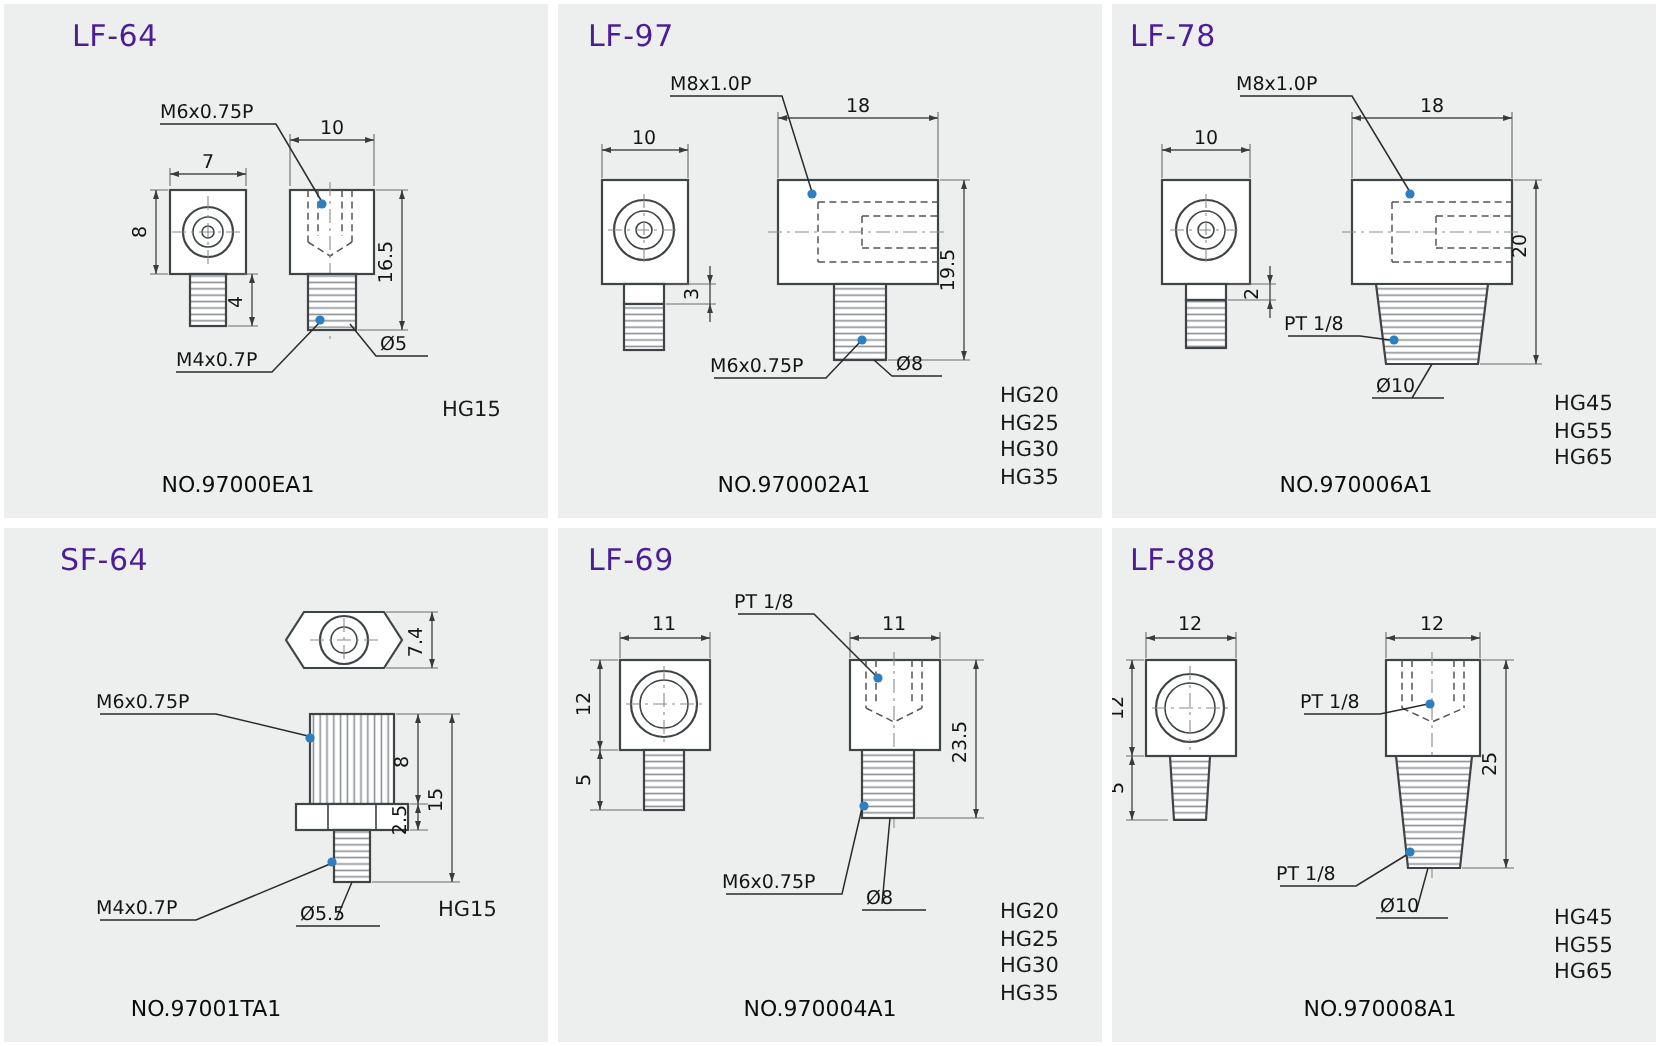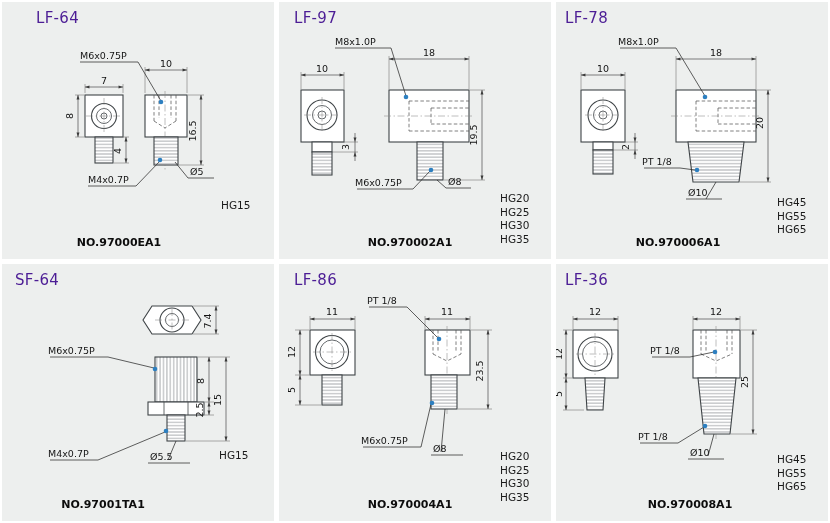--- a/index.html
+++ b/index.html
@@ -1,20 +1,20 @@
 <!DOCTYPE html>
 <html><head>
 <meta charset="utf-8">
 <style>
   html,body{margin:0;padding:0}
   body{width:830px;height:523px;background:#fff;font-family:"DejaVu Sans","Liberation Sans",sans-serif}
   .board{width:830px;height:523px;display:grid;grid-template-columns:repeat(3,272px);grid-template-rows:repeat(2,257px);gap:5px;padding:2px;box-sizing:border-box;background:#fff}
   .panel{position:relative;background:#edefee;overflow:hidden}
   .title{position:absolute;top:7px;font-size:15px;color:#4c1d95;letter-spacing:.3px}
-  .partno{position:absolute;bottom:10px;transform:translateX(-50%);font-size:11px;font-weight:bold;color:#0c0c0c;white-space:nowrap}
+  .partno{position:absolute;bottom:10px;transform:translateX(-50%);font-size:11px;font-weight:normal;color:#0c0c0c;white-space:nowrap}
   .hg{position:absolute;font-size:10.5px;color:#1a1a1a;line-height:13.5px}
   svg.draw{position:absolute;left:0;top:0}
   .sh{fill:#fff;stroke:#3f4447;stroke-width:1.1}
   .thin{fill:none;stroke:#3f4447;stroke-width:.8}
   .thr{fill:url(#pThread);stroke:#3f4447;stroke-width:1.1}
   .vth{fill:url(#pVert);stroke:#3f4447;stroke-width:1.1}
   .diml{stroke:#4c4c4c;stroke-width:.7;fill:none}
   .ext{stroke:#6a6a6a;stroke-width:.55;fill:none}
   .dash{stroke:#555;stroke-width:.75;fill:none;stroke-dasharray:3.5 2.2}
   .cl{stroke:#8a8a8a;stroke-width:.55;fill:none;stroke-dasharray:7 2.5 1.5 2.5}
@@ -134,21 +134,21 @@
         <text x="169" y="183">Ø8</text>
       </g>
     </svg>
     <div class="title" style="left:15px">LF-97</div>
     <div class="hg" style="left:221px;top:190px">
       <div>HG20</div>
       <div>HG25</div>
       <div>HG30</div>
       <div>HG35</div>
     </div>
-    <div class="partno" style="left:131px">NO.970002A1</div>
+    <div class="partno" style="left:118px">NO.970002A1</div>
   </div>
 
   <div class="panel">
     <svg class="draw" width="272" height="257" viewBox="0 0 272 257">
       <g>
         <rect class="sh" x="25" y="88" width="44" height="52"></rect>
         <circle class="sh" cx="47" cy="113" r="15"></circle>
         <circle class="thin" cx="47" cy="113" r="9.5"></circle>
         <circle class="thin" cx="47" cy="113" r="4"></circle>
         <path class="cl" d="M47,95 V131 M29,113 H65"></path>
@@ -223,21 +223,21 @@
       <g>
         <text transform="rotate(-90 209 57)" x="209" y="57" text-anchor="middle">7.4</text>
         <text transform="rotate(-90 202 117)" x="202" y="117" text-anchor="middle">8</text>
         <text transform="rotate(-90 201 146)" x="201" y="146" text-anchor="middle">2.5</text>
         <text transform="rotate(-90 219 136)" x="219" y="136" text-anchor="middle">15</text>
         <text x="46" y="90">M6x0.75P</text>
         <text x="46" y="193">M4x0.7P</text>
         <text x="148" y="196">Ø5.5</text>
       </g>
     </svg>
-    <div class="title" style="left:13px">SF-64</div>
+    <div class="title" style="left:28px">SF-64</div>
     <div class="hg" style="left:217px;top:185px">
       <div>HG15</div>
       <div></div>
     </div>
     <div class="partno" style="left:101px">NO.97001TA1</div>
   </div>
 
   <div class="panel">
     <svg class="draw" width="272" height="257" viewBox="0 0 272 257">
       <g>
@@ -270,21 +270,21 @@
         <text x="53" y="51" text-anchor="middle">11</text>
         <text x="168" y="51" text-anchor="middle">11</text>
         <text transform="rotate(-90 16 88)" x="16" y="88" text-anchor="middle">12</text>
         <text transform="rotate(-90 16 126)" x="16" y="126" text-anchor="middle">5</text>
         <text transform="rotate(-90 204 107)" x="204" y="107" text-anchor="middle">23.5</text>
         <text x="88" y="40">PT 1/8</text>
         <text x="82" y="180">M6x0.75P</text>
         <text x="154" y="188">Ø8</text>
       </g>
     </svg>
-    <div class="title" style="left:15px">LF-86</div>
+    <div class="title" style="left:15px">LF-69</div>
     <div class="hg" style="left:221px;top:186px">
       <div>HG20</div>
       <div>HG25</div>
       <div>HG30</div>
       <div>HG35</div>
     </div>
     <div class="partno" style="left:131px">NO.970004A1</div>
   </div>
 
   <div class="panel">
@@ -319,21 +319,21 @@
         <text x="39" y="51" text-anchor="middle">12</text>
         <text x="160" y="51" text-anchor="middle">12</text>
         <text transform="rotate(-90 5.5 90)" x="5.5" y="90" text-anchor="middle">12</text>
         <text transform="rotate(-90 5.5 130)" x="5.5" y="130" text-anchor="middle">5</text>
         <text transform="rotate(-90 192 118)" x="192" y="118" text-anchor="middle">25</text>
         <text x="94" y="90">PT 1/8</text>
         <text x="82" y="176">PT 1/8</text>
         <text x="134" y="192">Ø10</text>
       </g>
     </svg>
-    <div class="title" style="left:9px">LF-36</div>
+    <div class="title" style="left:9px">LF-88</div>
     <div class="hg" style="left:221px;top:189px">
       <div>HG45</div>
       <div>HG55</div>
       <div>HG65</div>
     </div>
     <div class="partno" style="left:134px">NO.970008A1</div>
   </div>
 
 </div>
 

